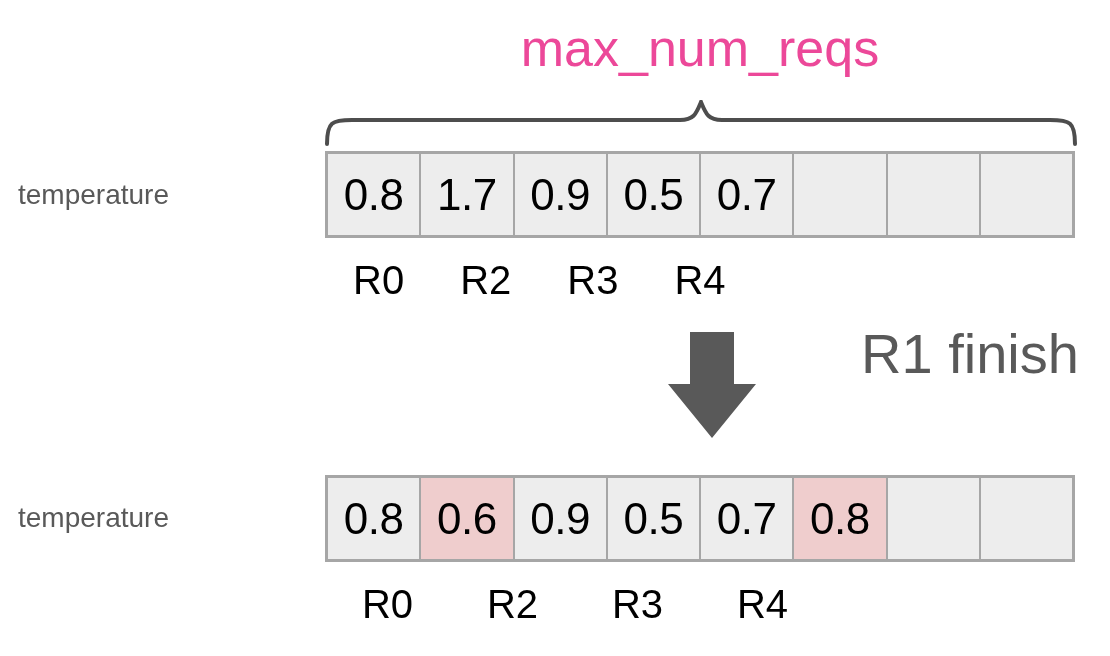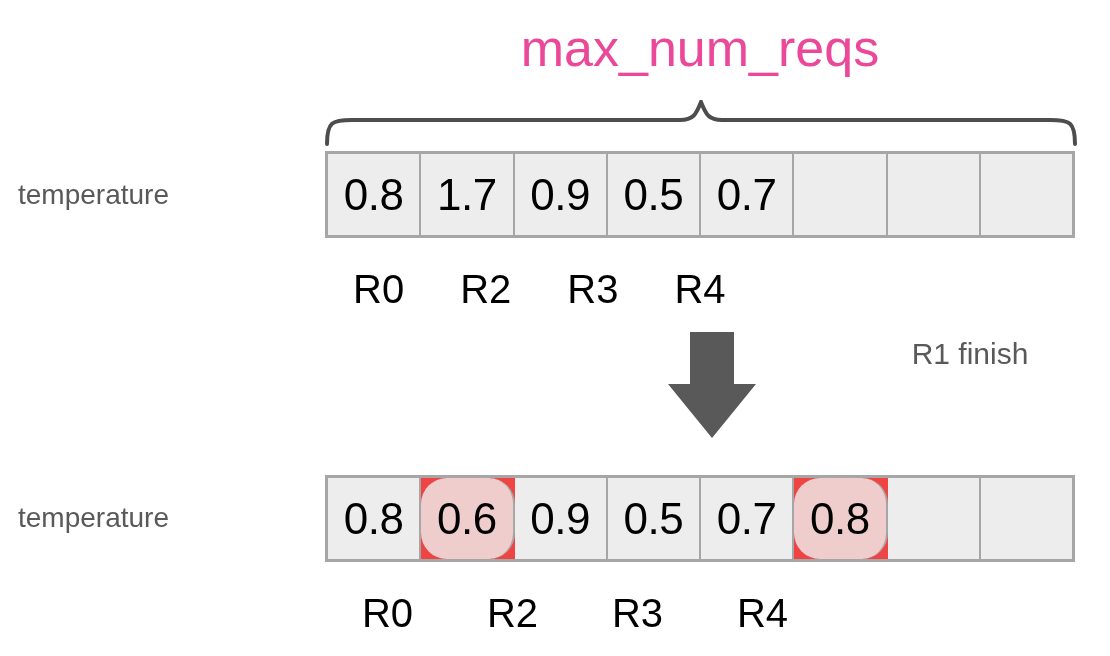--- a/index.html
+++ b/index.html
@@ -78,31 +78,30 @@
     background: #ededed;
     display: flex;
     align-items: center;
     justify-content: center;
     font-size: 44px;
     line-height: 44px;
     color: #000000;
     letter-spacing: -0.5px;
   }
   .cell:last-child { border-right: none; }
-  .cell.highlight { background: #efcdcd; border-radius: 26px; }
+  .cell.highlight { background: #efcdcd; }
   .cell.empty { color: transparent; }
 
   
   .req-strip {
     position: absolute;
     left: 325px;
     width: 750px;
     height: 48px;
     display: flex;
-    margin-top: 9px;
   }
   #req-strip-top    { top: 256px; }
   #req-strip-bottom { top: 580px; }
 
   .req-label {
     flex: 1 1 0;
     text-align: center;
     font-size: 40px;
     line-height: 48px;
     color: #000000;
@@ -119,21 +118,21 @@
     height: 108px;
   }
 
   
   #transition-note {
     position: absolute;
     left: 830px;
     top: 327px;
     width: 280px;
     text-align: center;
-    font-size: 30px;
+    font-size: 56px;
     line-height: 54px;
     color: #595959;
     white-space: nowrap;
   }
   #transition-note .note-line { display: block; }
 </style>
 </head>
 <body>
 
 <div class="canvas">

